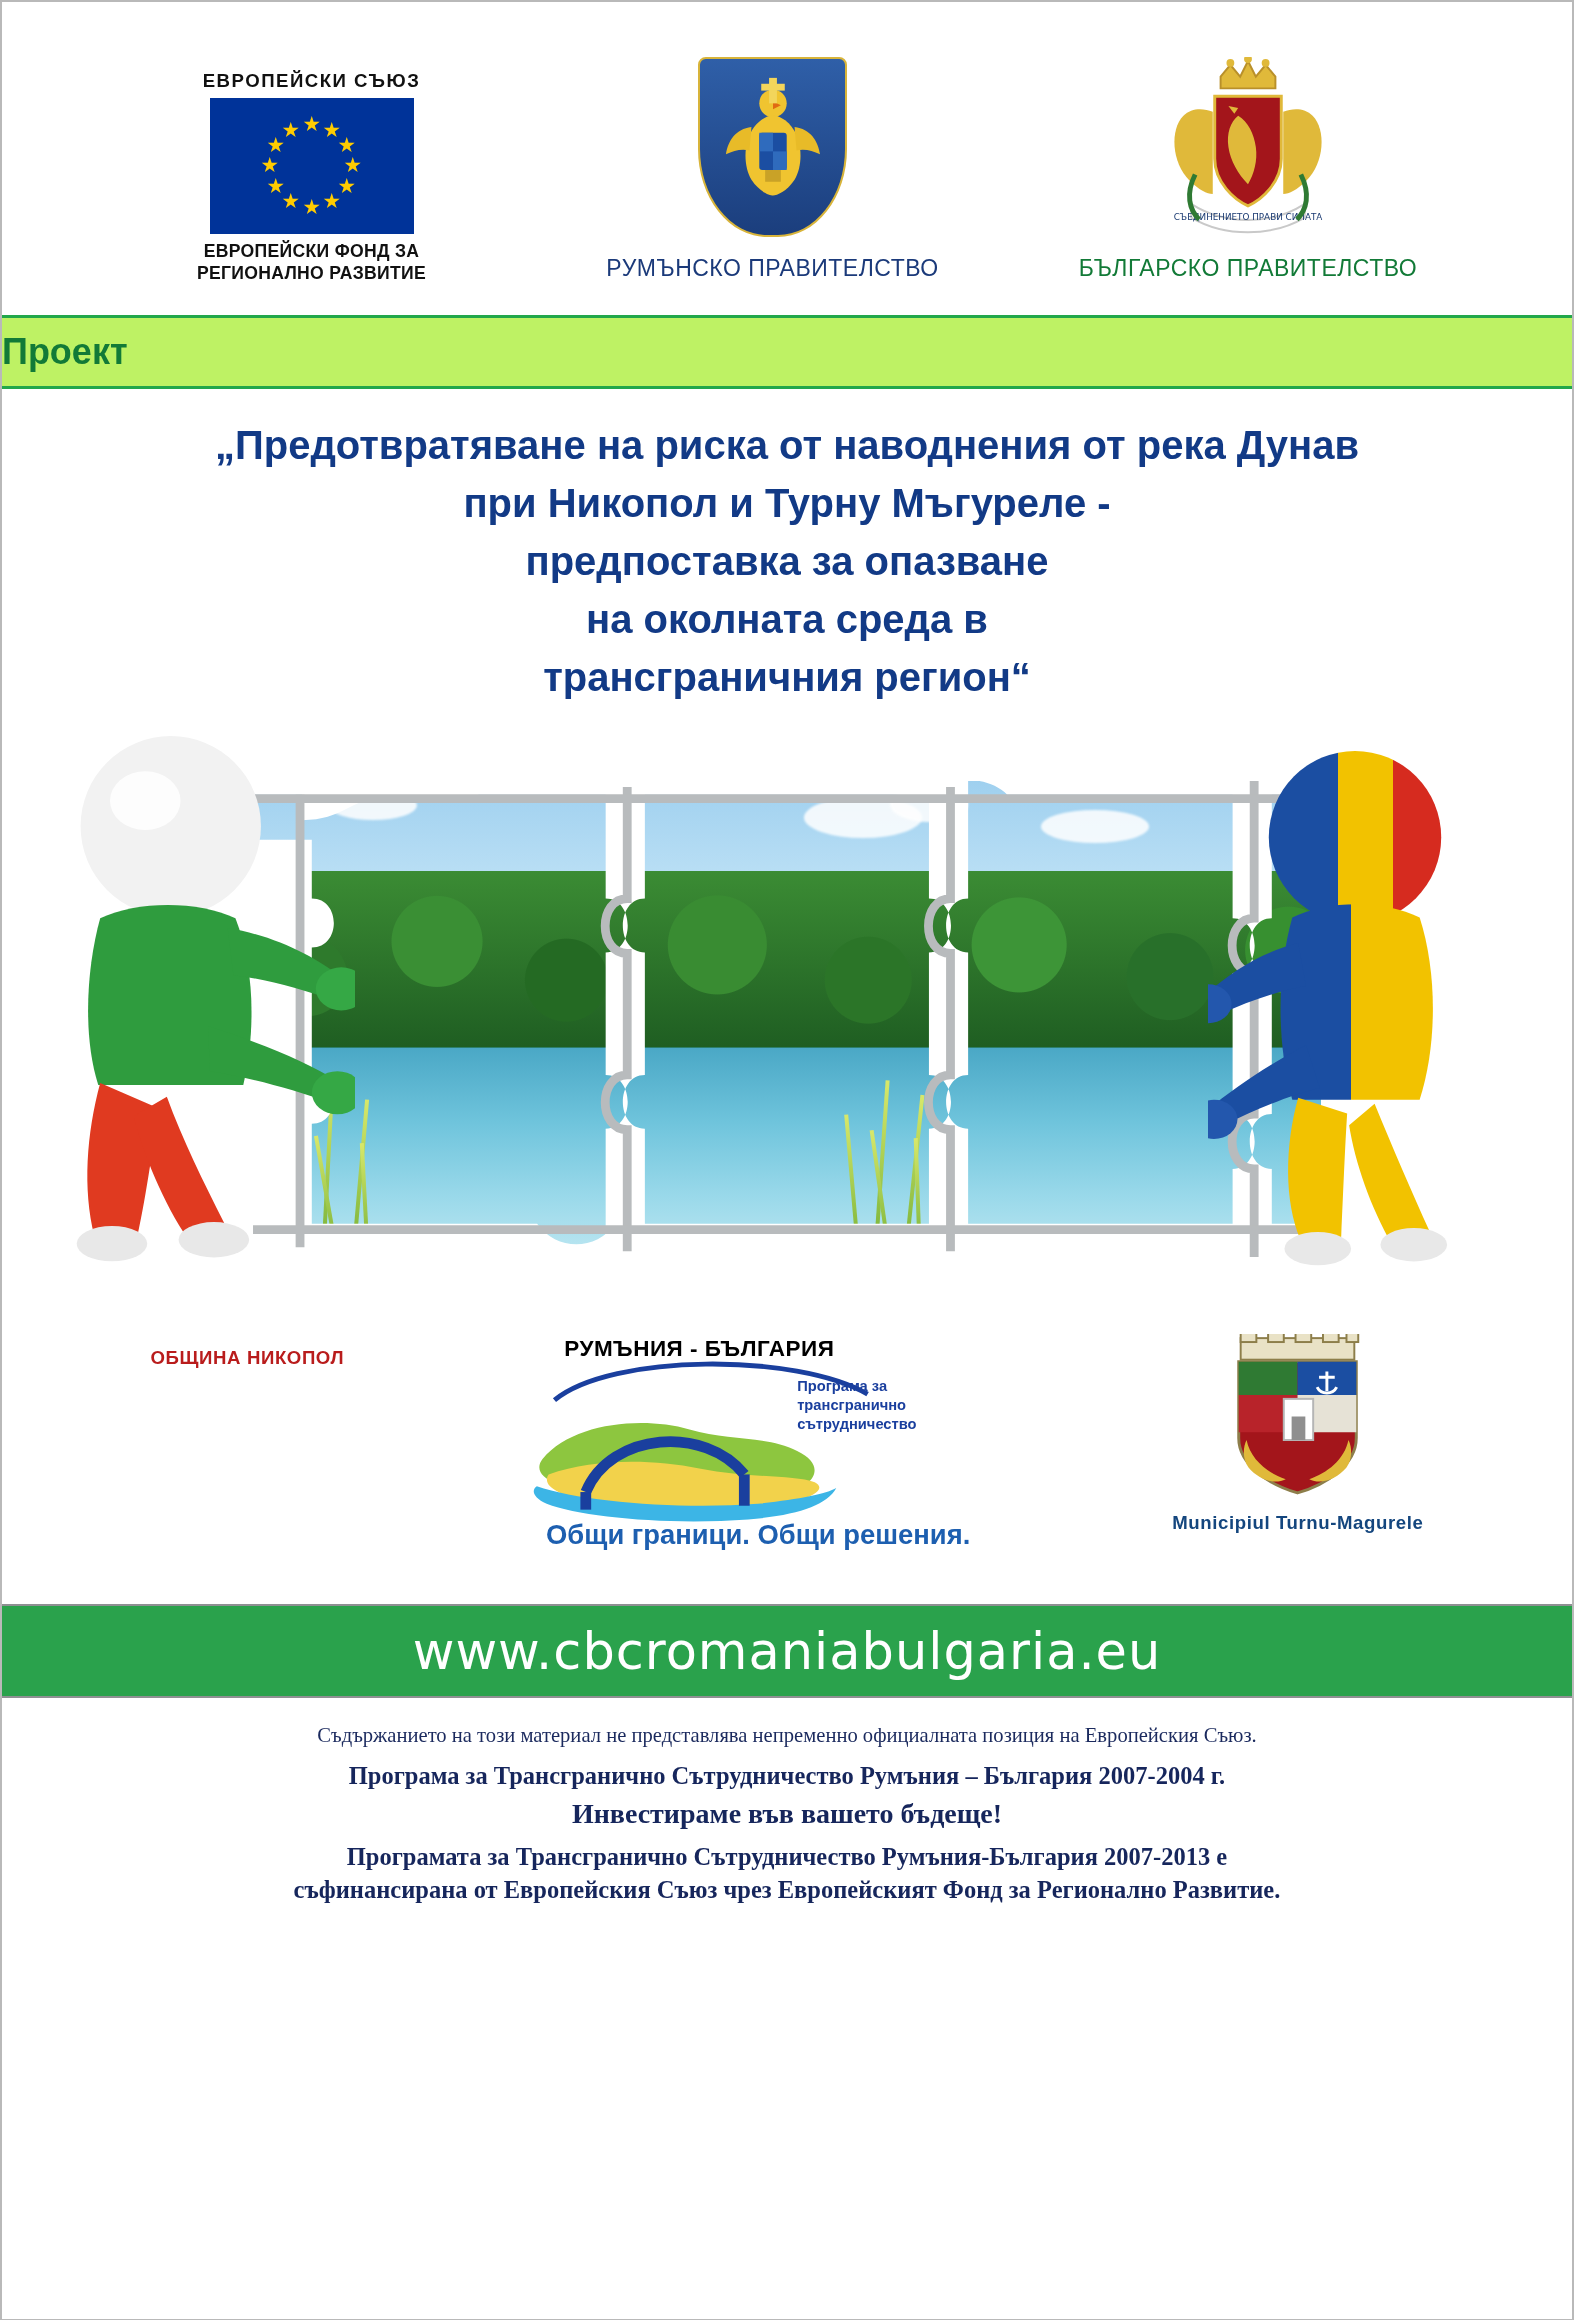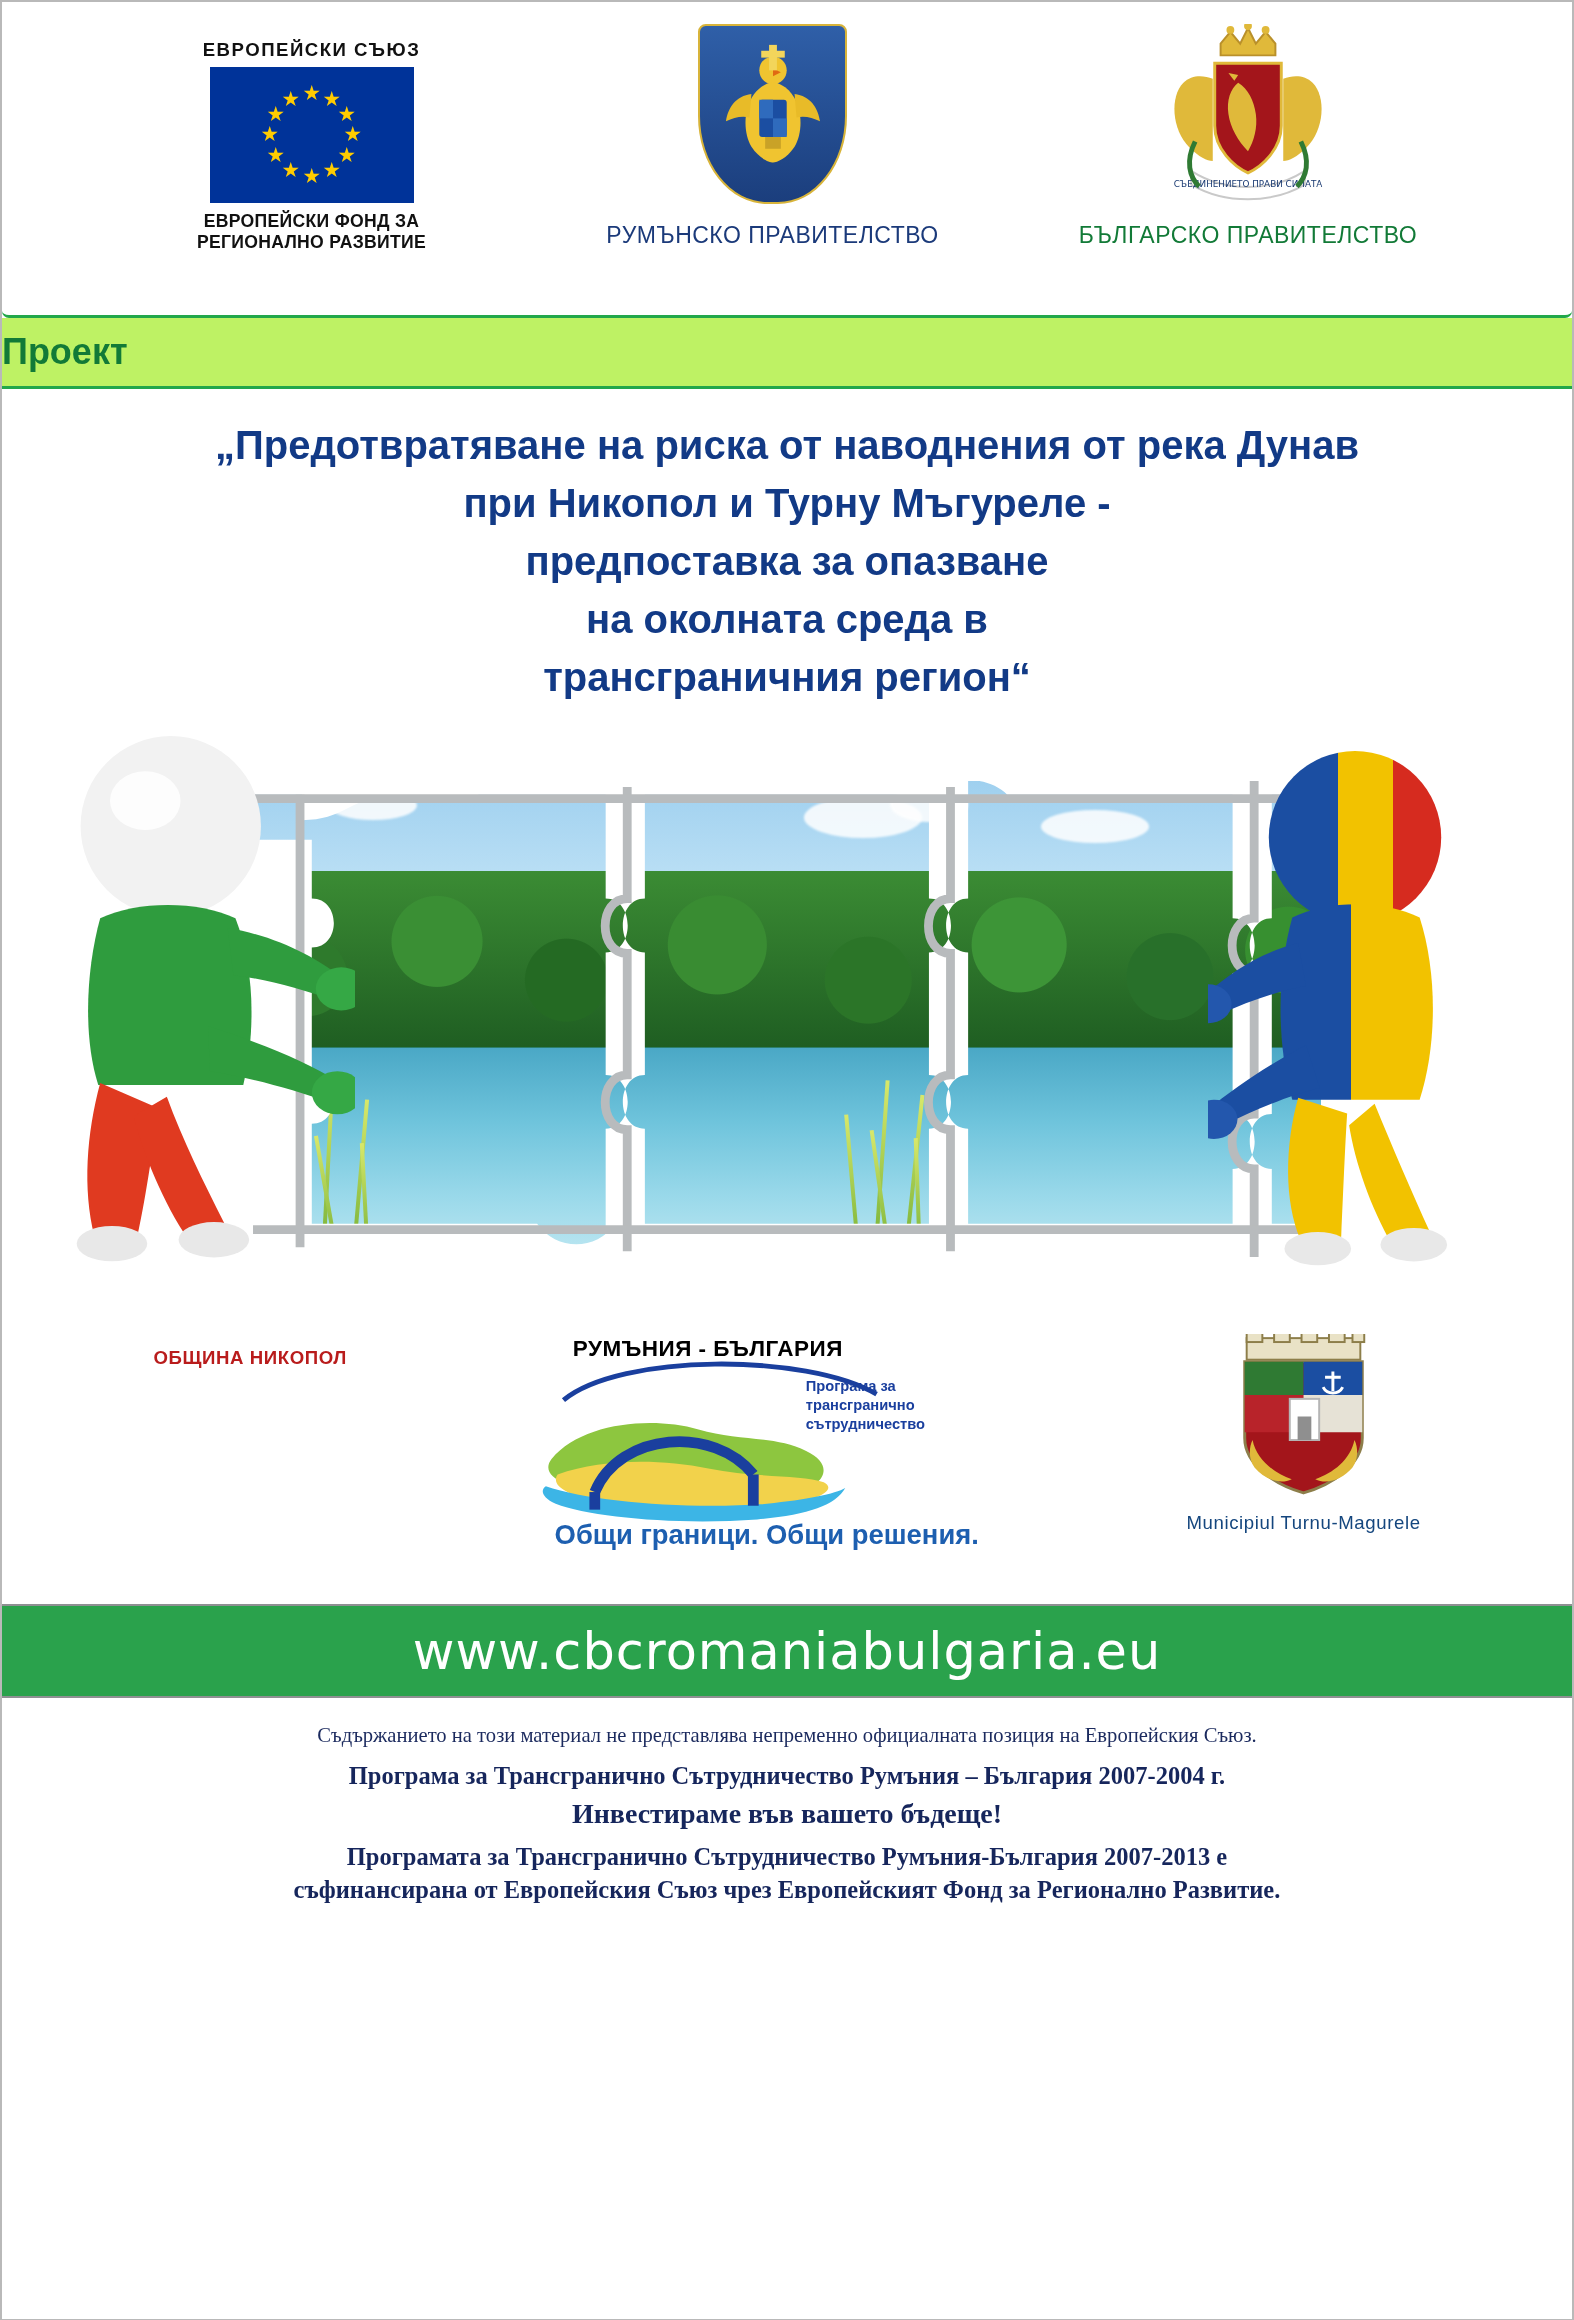--- a/index.html
+++ b/index.html
@@ -19,25 +19,24 @@
     background: #ffffff;
     border: 2.9px solid #b9b9b9;
     display: flex;
     flex-direction: column;
   }
 
   
   .logo-bar {
     height: 316px;
     display: flex;
-    align-items: flex-start;
+    align-items: center;
     justify-content: center;
     position: relative;
     border-bottom: 3.9px solid #22a74a;
-    border-radius: 7px;
   }
   .logo-cell {
     display: flex;
     flex-direction: column;
     align-items: center;
     justify-content: flex-start;
   }
   .logo-eu { width: 461px; padding-top: 37px; }
   .logo-ro { width: 461px; padding-top: 21.6px; }
   .logo-bg { width: 490px; padding-top: 21.6px; }
@@ -163,21 +162,21 @@
     justify-content: space-around;
     padding: 23.5px 69px 0 69px;
   }
   .partner {
     display: flex; flex-direction: column; align-items: center;
   }
   .partner-caption {
     font-size: 18.6px; font-weight: bold; color: #b91c1c;
     margin-top: 13.7px; letter-spacing: 0.6px;
   }
-  .partner-caption.plain { color: #14467e; font-weight: normal; }
+  .partner-caption.plain { color: #14467e; font-weight: bold; }
   .nikopol-crest {
     width: 125px; height: 147px; position: relative;
   }
   .tm-crest { width: 145px; height: 165px; position: relative; }
 
   .cbc-logo { position: relative; width: 510px; height: 182px; }
   .cbc-title {
     position: absolute; left: 61px; top: 2px;
     font-size: 22.5px; font-weight: bold; color: #000000; letter-spacing: 0.5px;
   }

